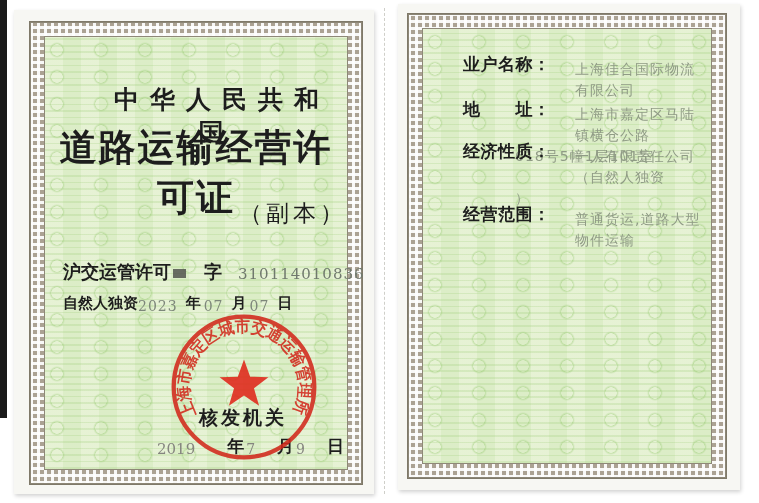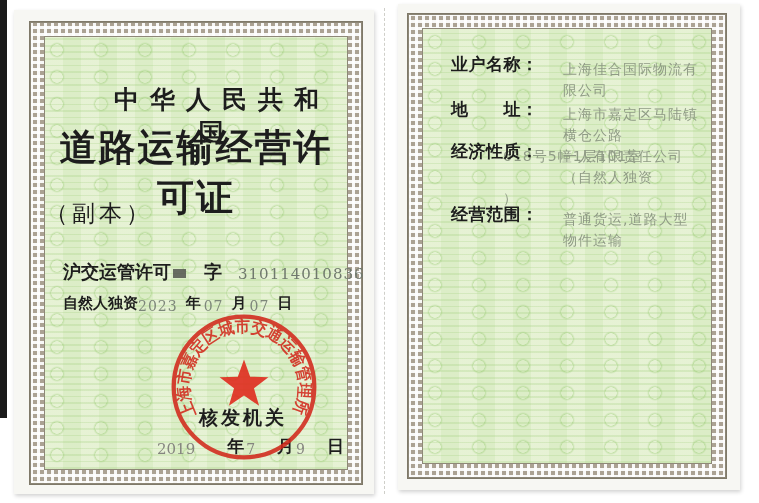--- a/index.html
+++ b/index.html
@@ -42,21 +42,21 @@
       repeating-linear-gradient(90deg, rgba(151,205,111,.08) 0 18px, rgba(151,205,111,.2) 18px 36px);
     background-size:44px 27px,100% 100%,100% 100%;
     box-shadow:0 0 0 1px #8e8878;
   }
 
   
   .country{position:absolute;top:46px;left:0;right:0;text-align:center;
     font-size:25px;font-weight:600;letter-spacing:11px;text-indent:11px;padding-left:41px;}
   .cert-title{position:absolute;top:86px;left:0;right:0;text-align:center;
     font-size:37px;font-weight:bold;letter-spacing:2px;}
-  .copy-type{position:absolute;top:161px;left:0;right:0;text-align:left;
+  .copy-type{position:absolute;top:161px;left:0;right:0;text-align:right;
     font-size:23px;letter-spacing:4px;}
 
   .license-line{position:absolute;top:223px;left:18px;right:8px;font-size:18px;font-weight:bold;white-space:nowrap;}
   .redaction{display:inline-block;width:13px;height:9px;background:#4b4b48;opacity:.8;
     margin-left:2px;filter:blur(.4px);vertical-align:baseline;}
   .lic-zi{margin-left:18px;}
   .lic-no{margin-left:16px;font-weight:normal;font-size:15px;color:#70796d;letter-spacing:1px;
     font-family:"DejaVu Serif","Liberation Serif",serif;position:relative;top:1px;text-align:right;}
   .lic-hao{margin-left:34px;}
 
@@ -67,21 +67,21 @@
   .stamp{position:absolute;left:123px;top:274px;width:152px;height:152px;opacity:.88;z-index:3;}
   .issuer{position:absolute;top:368px;left:105px;width:186px;text-align:center;
     font-size:19px;font-weight:600;letter-spacing:3px;z-index:2;}
   .issue-date{position:absolute;top:398px;left:112px;font-size:17px;font-weight:600;white-space:nowrap;z-index:2;}
   .issue-date .num{font-weight:normal;font-size:14px;color:#85857f;position:relative;top:2px;}
   .issue-date .y{margin-right:32px;font-size:15px;}
   .issue-date .unit{margin-right:2px;}
   .issue-date .gap{display:inline-block;width:22px;}
 
   
-  .field{position:absolute;left:28px;right:10px;display:flex;align-items:flex-start;}
+  .field{position:absolute;left:40px;right:10px;display:flex;align-items:flex-start;}
   .field-label{flex:0 0 112px;font-size:17px;font-weight:bold;letter-spacing:.5px;white-space:nowrap;}
   .field-value{font-size:14px;color:#8f9b85;letter-spacing:1px;position:relative;top:6px;line-height:21px;}
   .field-value .line2{display:block;margin-left:-60px;}
   .f1{top:24px;} .f2{top:69px;} .f3{top:111px;} .f4{top:174px;}
 </style>
 </head>
 <body>
 
 <div class="scan-edge"></div>
 <div class="fold-line"></div>

